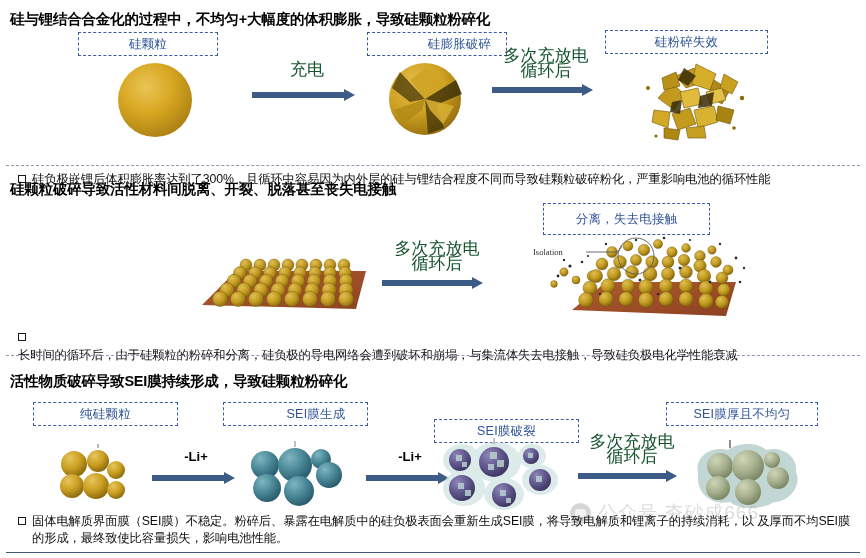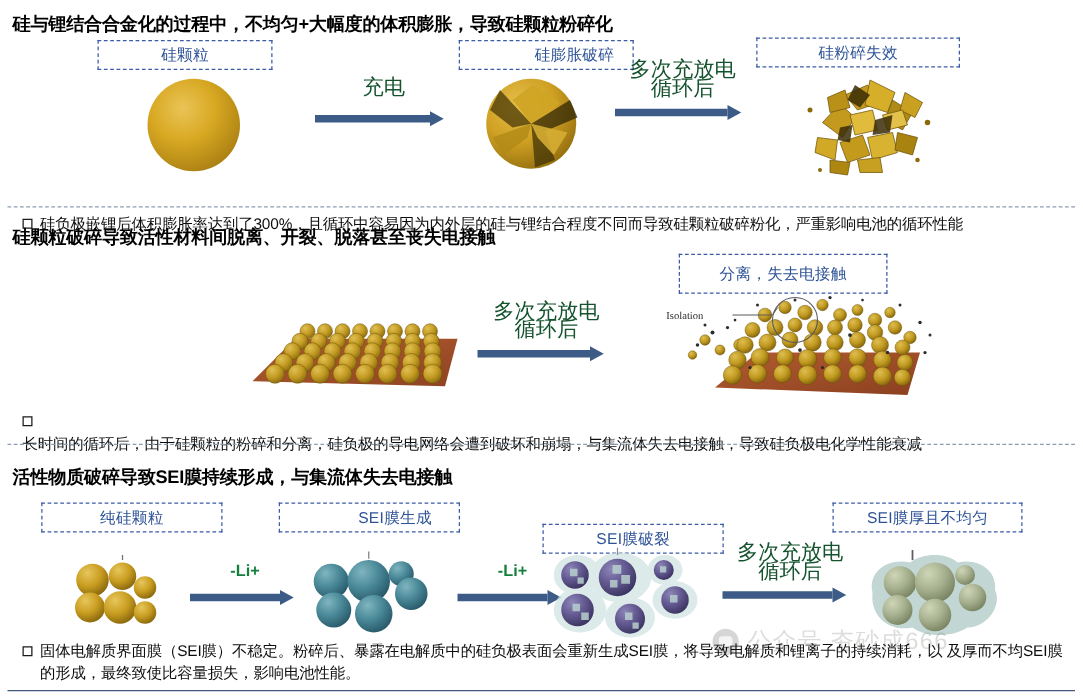--- a/index.html
+++ b/index.html
@@ -45,21 +45,21 @@
   }
 
   
   .arrowgrp { position: absolute; text-align: center; }
   .arrowgrp .alabel {
     color: #14532d;
     font-size: 17px;
     line-height: 15px;
     white-space: nowrap;
   }
-  .arrowgrp .alabel.dark { color: #15803d; font-weight: bold; font-size: 13px; }
+  .arrowgrp .alabel.dark { color: #000000; font-weight: bold; font-size: 13px; }
   .arrowshape { position: relative; height: 12px; margin-top: 3px; }
   .arrowshape .shaft {
     position: absolute; left: 0; top: 3px; height: 6px;
     background: #3c5c87;
   }
   .arrowshape .head {
     position: absolute; top: 0px;
     width: 0; height: 0;
     border-top: 6px solid transparent;
     border-bottom: 6px solid transparent;
@@ -391,21 +391,21 @@
   </div>
   <div class="isolabel" style="left:533px; top:247px;">Isolation</div>
 
   <div class="bullet" style="left:18px; top:329px; width:836px;flex-direction:column;">
     <span class="sq"></span>
     <span class="btxt">长时间的循环后，由于硅颗粒的粉碎和分离，硅负极的导电网络会遭到破坏和崩塌，与集流体失去电接触，导致硅负极电化学性能衰减</span>
   </div>
 
   <div class="divider" style="top:355px;"></div>
 
-  <div class="sec-title" style="left:10px; top:372px;">活性物质破碎导致SEI膜持续形成，与集流体失去电接触</div>
+  <div class="sec-title" style="left:10px; top:372px;">活性物质破碎导致SEI膜持续形成，导致硅颗粒粉碎化</div>
 
   <div class="tagbox" style="left:33px; top:402px; width:145px; height:24px;">纯硅颗粒</div>
   <div class="tagbox" style="left:223px; top:402px; width:145px; height:24px;padding-left:41px;">SEI膜生成</div>
   <div class="tagbox" style="left:434px; top:402px; width:145px; height:24px;margin-top:17px;">SEI膜破裂</div>
   <div class="tagbox" style="left:666px; top:402px; width:152px; height:24px;">SEI膜厚且不均匀</div>
 
   <div class="gfx" style="left:52px; top:444px;">
     <svg width="90" height="62" viewBox="0 0 90 62">
       <defs>
         <radialGradient id="sph3" cx="35%" cy="28%" r="75%">

